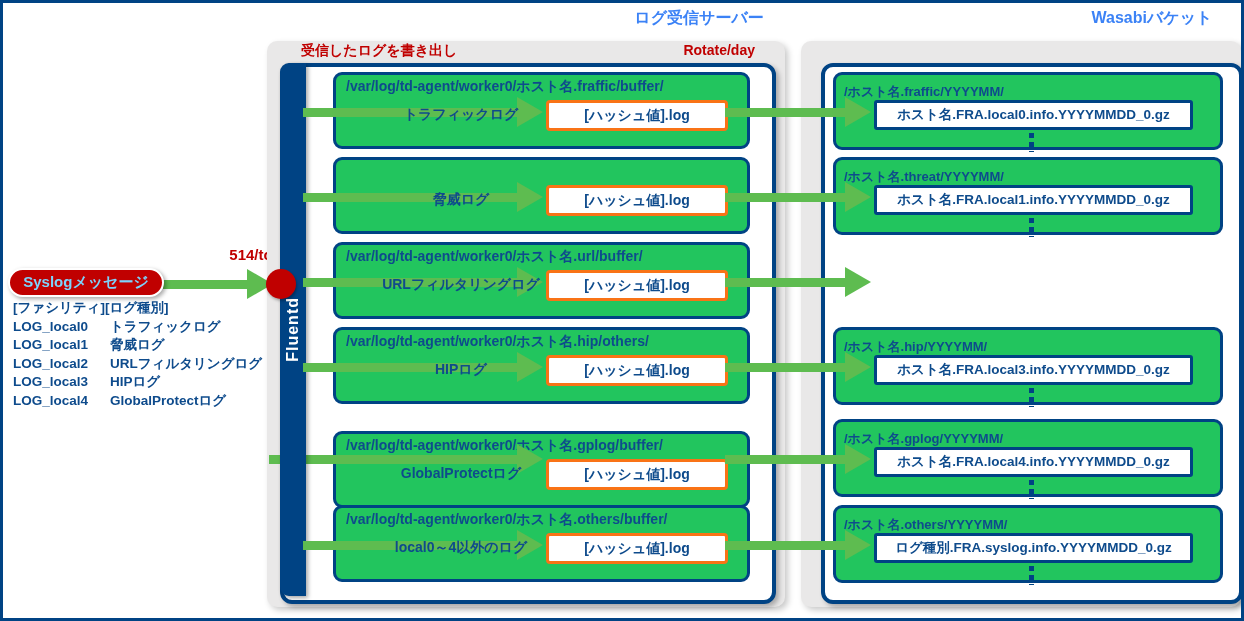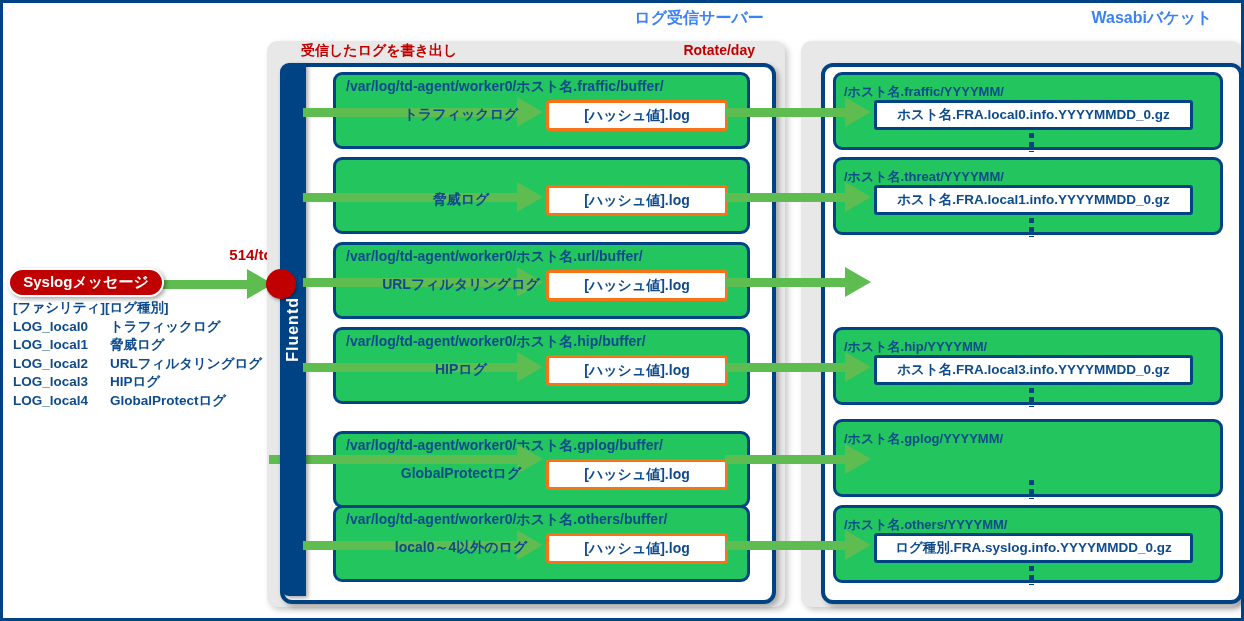--- a/index.html
+++ b/index.html
@@ -20,21 +20,21 @@
   .rrow{left:830px;width:390px;height:78px;}
   .path{position:absolute;left:10px;top:3px;font-size:14px;font-weight:bold;color:#0e4b8c;white-space:nowrap;}
   .rrow .path{left:8px;top:2px;font-size:13px;margin-top:6px;}
   .mlabel{position:absolute;left:10px;top:31px;width:230px;text-align:center;font-size:14px;font-weight:bold;color:#0e4b8c;z-index:30;white-space:nowrap;}
   .hashbox{position:absolute;left:210px;top:25px;width:182px;height:31px;box-sizing:border-box;background:#fff;border:3px solid #f97316;border-radius:4px;display:flex;align-items:center;justify-content:center;font-size:14px;font-weight:bold;color:#0e4b8c;z-index:6;}
   .gzbox{position:absolute;left:38px;top:25px;width:319px;height:30px;box-sizing:border-box;background:#fff;border:3px solid #004384;border-radius:3px;display:flex;align-items:center;justify-content:center;font-size:13.5px;font-weight:bold;color:#0e4b8c;z-index:6;white-space:nowrap;}
   .vdots{position:absolute;left:193px;top:58px;width:5px;height:19px;background:repeating-linear-gradient(to bottom,#004384 0 5px,transparent 5px 9px);}
   .aline{position:absolute;height:9px;background:#5ebc50;z-index:20;}
   .ahead{position:absolute;width:0;height:0;border-top:15px solid transparent;border-bottom:15px solid transparent;border-left:26px solid #5ebc50;z-index:20;}
   .dot{position:absolute;left:263px;top:266px;width:30px;height:30px;border-radius:50%;background:#c00000;z-index:26;box-shadow:1px 2px 3px rgba(0,0,0,0.3);}
-  .pill{position:absolute;left:5px;top:265px;width:156px;height:29px;box-sizing:border-box;background:#c00000;border:2px solid #fff;border-radius:15px;display:flex;align-items:center;justify-content:center;color:#ffffff;font-size:15px;font-weight:bold;z-index:25;box-shadow:2px 2px 4px rgba(0,0,0,0.35);white-space:nowrap;}
+  .pill{position:absolute;left:5px;top:265px;width:156px;height:29px;box-sizing:border-box;background:#c00000;border:2px solid #fff;border-radius:15px;display:flex;align-items:center;justify-content:center;color:#7dd3fc;font-size:15px;font-weight:bold;z-index:25;box-shadow:2px 2px 4px rgba(0,0,0,0.35);white-space:nowrap;}
   .port{position:absolute;left:198px;top:243px;width:80px;text-align:right;font-size:15px;font-weight:bold;color:#c00000;}
   .legend{position:absolute;left:10px;top:296px;font-size:13.5px;font-weight:bold;color:#0e4b8c;line-height:18.5px;}
   .legend .lrow{display:flex;white-space:nowrap;}
   .legend .fac{width:97px;flex:0 0 97px;}
 </style>
 </head>
 <body>
 
 <div class="canvas">
 
@@ -87,21 +87,21 @@
   <div class="mrow" style="top:154px;">
     <div class="mlabel">脅威ログ</div>
     <div class="hashbox">[ハッシュ値].log</div>
   </div>
   <div class="mrow" style="top:239px;">
     <div class="path">/var/log/td-agent/worker0/ホスト名.url/buffer/</div>
     <div class="mlabel">URLフィルタリングログ</div>
     <div class="hashbox">[ハッシュ値].log</div>
   </div>
   <div class="mrow" style="top:324px;">
-    <div class="path">/var/log/td-agent/worker0/ホスト名.hip/buffer/</div>
+    <div class="path">/var/log/td-agent/worker0/ホスト名.hip/others/</div>
     <div class="mlabel">HIPログ</div>
     <div class="hashbox">[ハッシュ値].log</div>
   </div>
   <div class="mrow" style="top:428px;">
     <div class="path">/var/log/td-agent/worker0/ホスト名.gplog/buffer/</div>
     <div class="mlabel">GlobalProtectログ</div>
     <div class="hashbox">[ハッシュ値].log</div>
   </div>
   <div class="mrow" style="top:502px;">
     <div class="path">/var/log/td-agent/worker0/ホスト名.others/buffer/</div>
@@ -122,20 +122,21 @@
     <div class="gzbox">ホスト名.FRA.local1.info.YYYYMMDD_0.gz</div>
     <div class="vdots"></div>
   </div>
   <div class="rrow" style="top:324px;">
     <div class="path">/ホスト名.hip/YYYYMM/</div>
     <div class="gzbox">ホスト名.FRA.local3.info.YYYYMMDD_0.gz</div>
     <div class="vdots"></div>
   </div>
   <div class="rrow" style="top:416px;">
     <div class="path">/ホスト名.gplog/YYYYMM/</div>
+    <div class="gzbox">ホスト名.FRA.local4.info.YYYYMMDD_0.gz</div>
     <div class="vdots"></div>
   </div>
   <div class="rrow" style="top:502px;">
     <div class="path">/ホスト名.others/YYYYMM/</div>
     <div class="gzbox">ログ種別.FRA.syslog.info.YYYYMMDD_0.gz</div>
     <div class="vdots"></div>
   </div>
 
   <div class="aline" style="left:300px;top:105px;width:214px;"></div>
   <div class="ahead" style="left:514px;top:94px;"></div>

